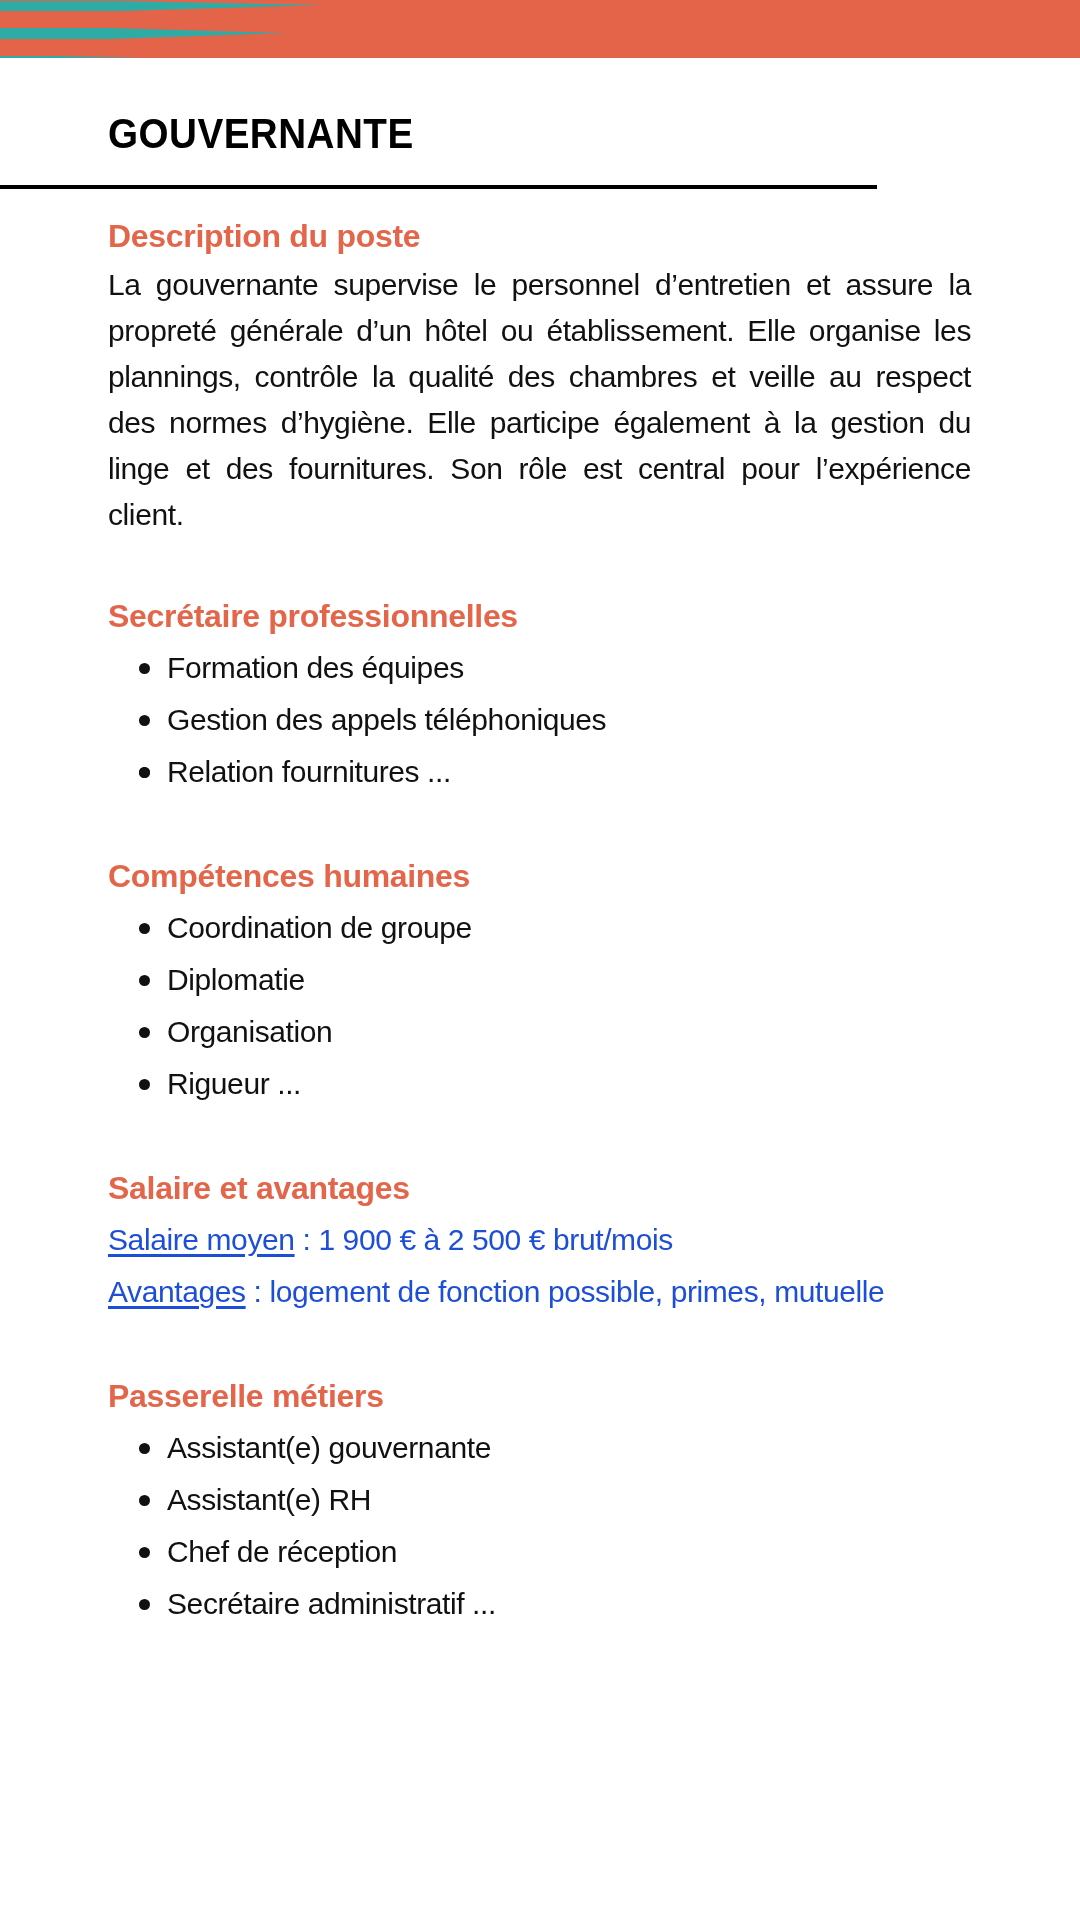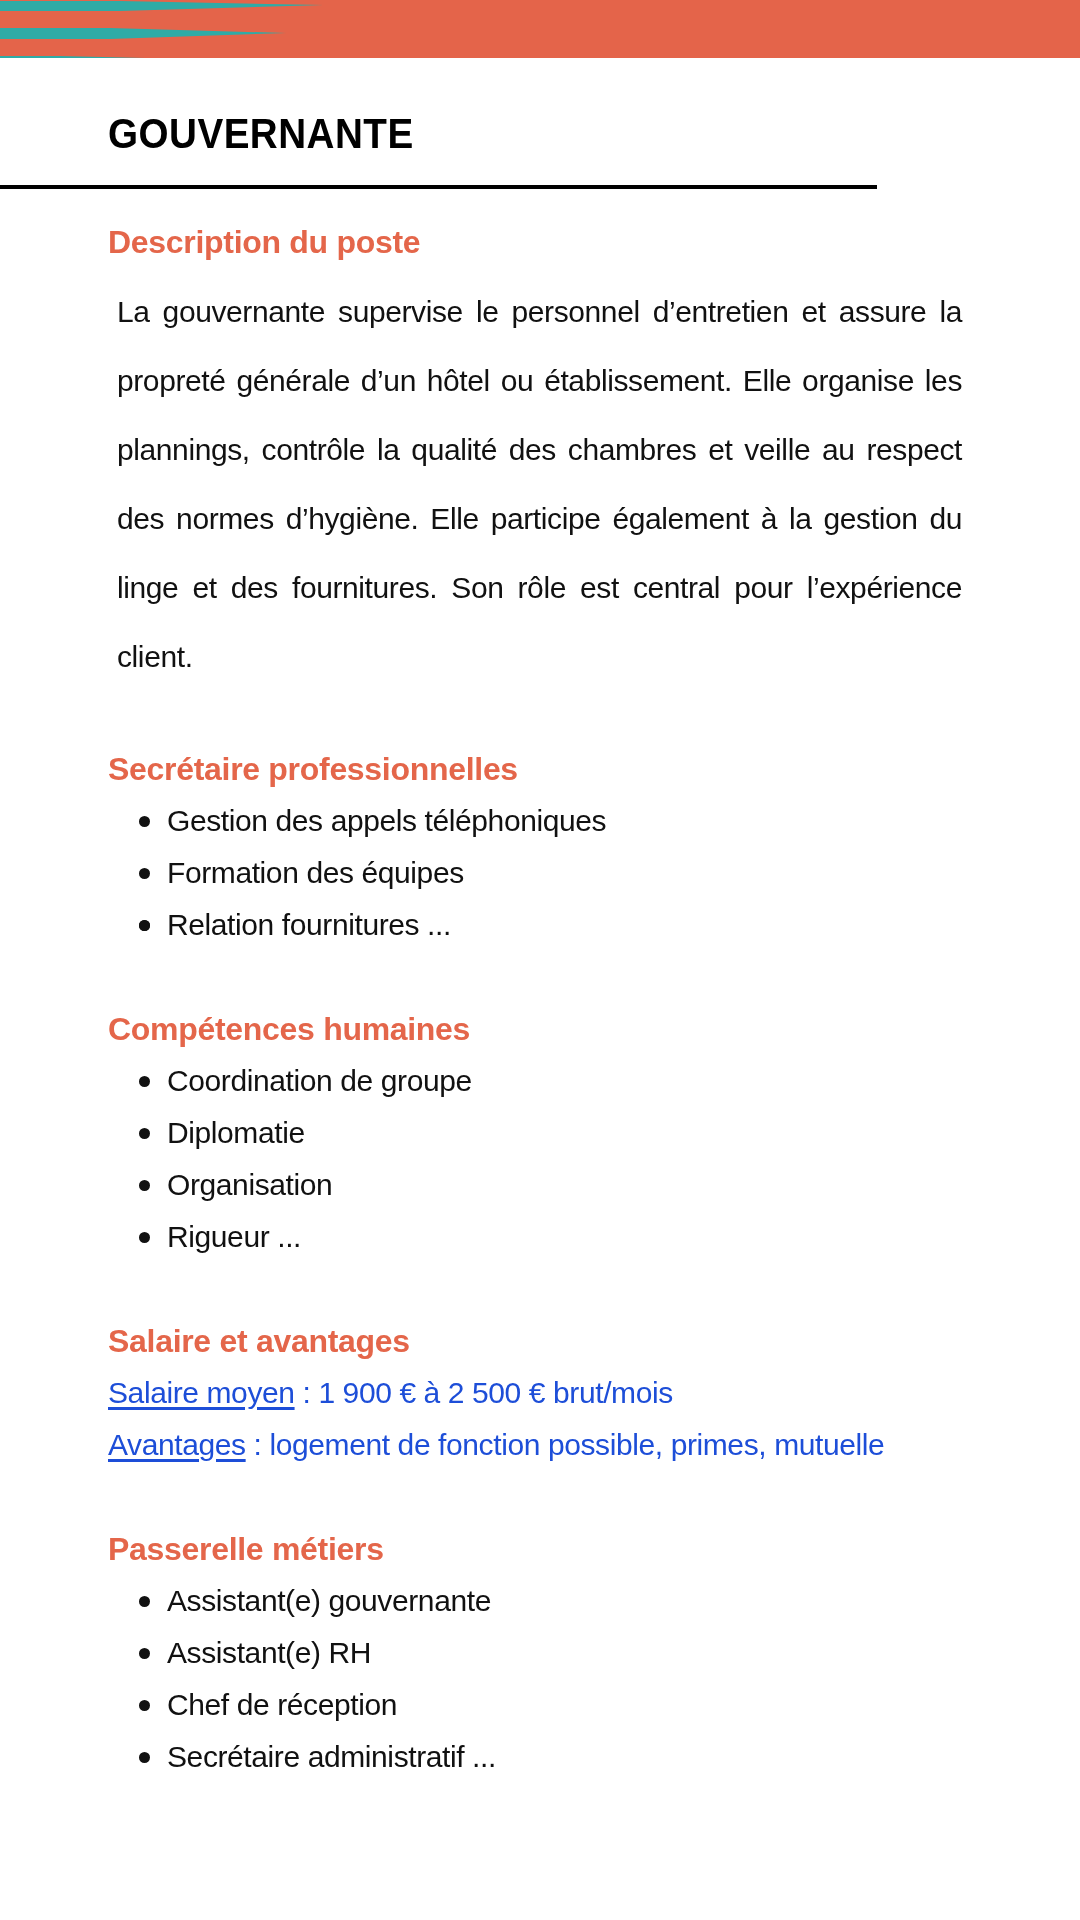--- a/index.html
+++ b/index.html
@@ -43,38 +43,38 @@
       position: absolute;
       left: 0;
       top: 185px;
       width: 877px;
       height: 4px;
       background: #000000;
     }
     .content {
       position: absolute;
       left: 108px;
-      top: 216px;
+      top: 210px;
       width: 863px;
     }
     .section {
       margin: 0 0 52px 0;
     }
     .section-heading {
       margin: 0;
       font-size: 32px;
       font-weight: 700;
       color: #E4664A;
       line-height: 52px;
       letter-spacing: -0.3px;
     }
     .paragraph {
-      margin: 9px;
+      margin: 0;
       font-size: 30px;
-      line-height: 69px;
+      line-height: 46px;
       text-align: justify;
       color: #111111;
       letter-spacing: -0.4px;
     }
     .bullet-list {
       list-style: none;
       margin: 0;
       padding: 0;
     }
     .bullet-item {
@@ -123,22 +123,22 @@
 <div class="content">
 
   <section class="section">
     <h2 class="section-heading">Description du poste</h2>
     <p class="paragraph">La gouvernante supervise le personnel d’entretien et assure la propreté générale d’un hôtel ou établissement. Elle organise les plannings, contrôle la qualité des chambres et veille au respect des normes d’hygiène. Elle participe également à la gestion du linge et des fournitures. Son rôle est central pour l’expérience client.</p>
   </section>
 
   <section class="section">
     <h2 class="section-heading">Secrétaire professionnelles</h2>
     <ul class="bullet-list">
+      <li class="bullet-item"><span class="bullet-dot"></span><span>Formation des équipes</span></li>
       <li class="bullet-item"><span class="bullet-dot"></span><span>Gestion des appels téléphoniques</span></li>
-      <li class="bullet-item"><span class="bullet-dot"></span><span>Formation des équipes</span></li>
       <li class="bullet-item"><span class="bullet-dot"></span></li>
       <li class="bullet-item"><span class="bullet-dot"></span><span>Relation fournitures ...</span></li>
     </ul>
   </section>
 
   <section class="section">
     <h2 class="section-heading">Compétences humaines</h2>
     <ul class="bullet-list">
       <li class="bullet-item"><span class="bullet-dot"></span><span>Coordination de groupe</span></li>
       <li class="bullet-item"><span class="bullet-dot"></span><span>Diplomatie</span></li>

